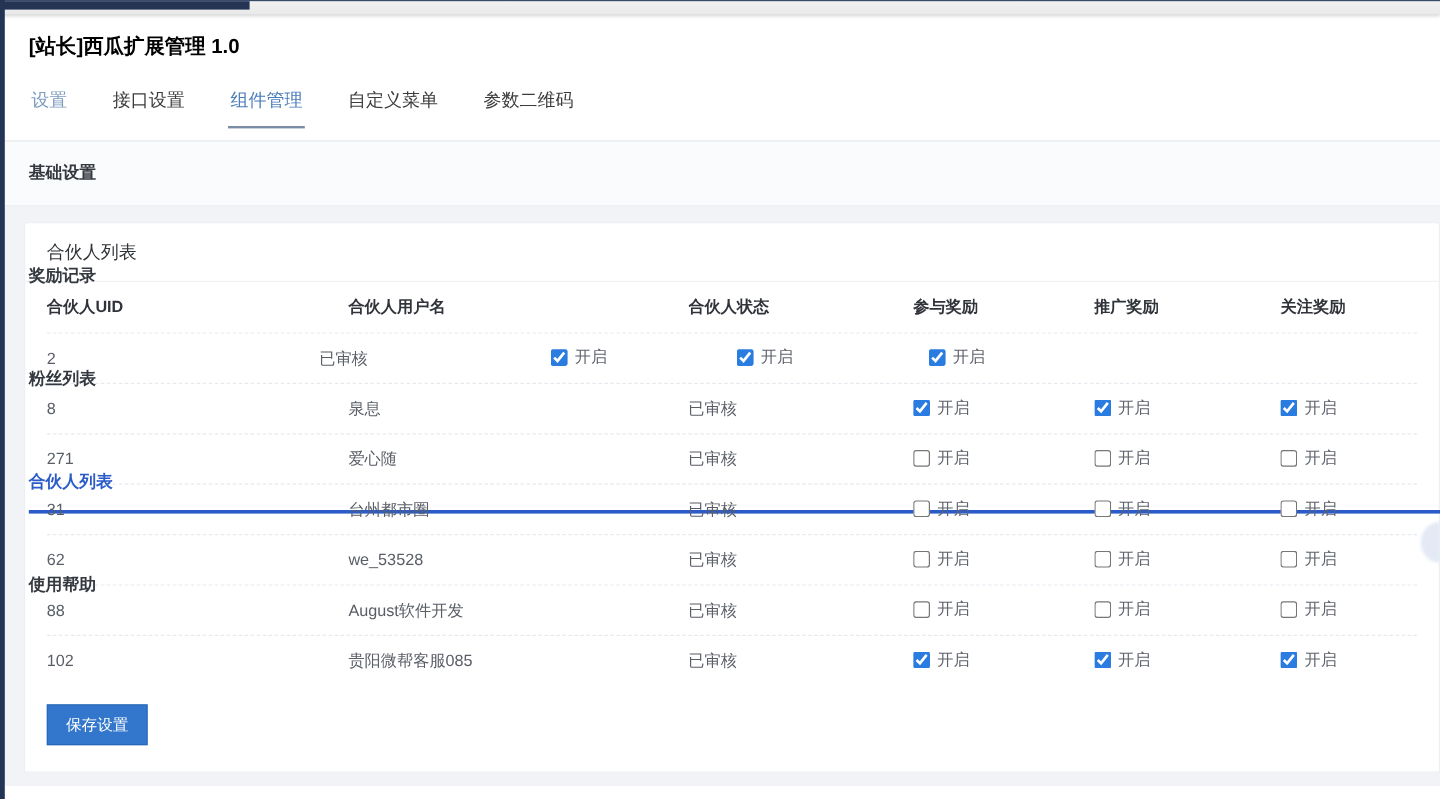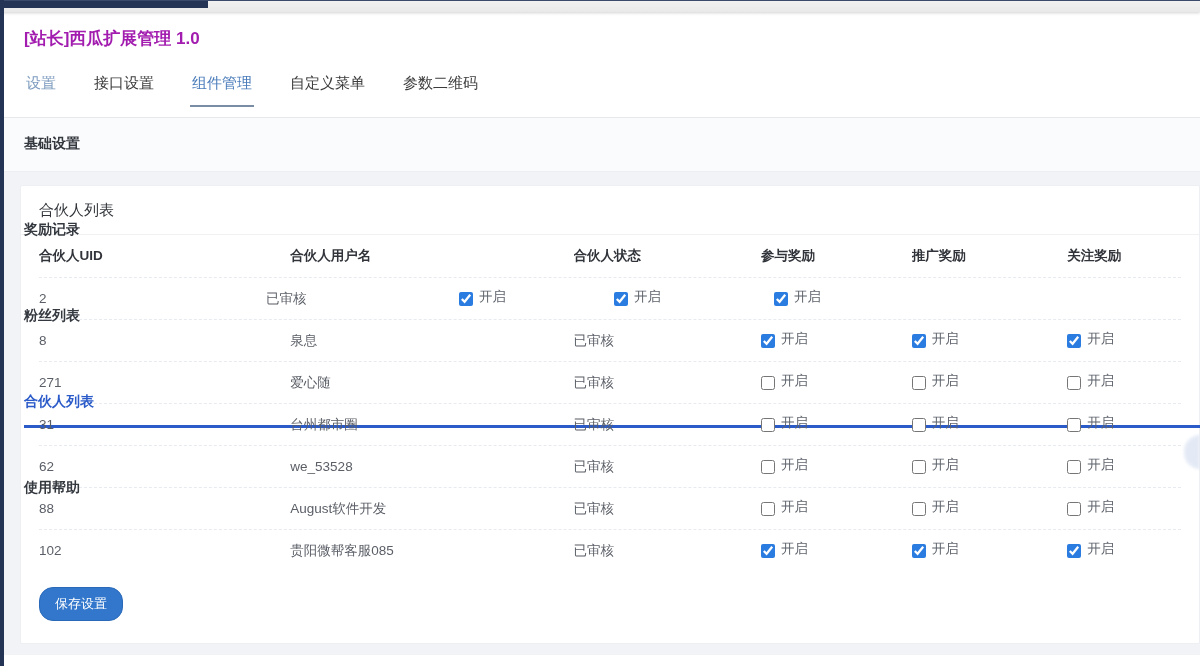--- a/index.html
+++ b/index.html
@@ -12,21 +12,21 @@
   body{font-family:"Liberation Sans","DejaVu Sans",sans-serif;background:#fff;position:relative;}
 
   
   .chrome{height:12px;background:linear-gradient(#f1f1f1,#e9e9e9);border-top:1px solid #3a4a6b;
           box-shadow:0 1px 3px rgba(0,0,0,.18);position:relative;z-index:5;}
   .chrome .active-tab-sliver{position:absolute;left:0;top:0;width:208px;height:7px;background:var(--chrome);}
   .left-strip{position:absolute;left:0;top:0;width:4px;height:666px;background:var(--chrome);z-index:6;}
 
   
   .header-area{background:#fff;padding:16px 0 10px 24px;}
-  .page-title{font-size:17px;font-weight:bold;color:#a21caf;line-height:22px;}
+  .page-title{font-size:17px;font-weight:bold;color:#000000;line-height:22px;}
   .main-tabs{display:flex;gap:34px;margin-top:24px;font-size:15px;}
   .main-tab{color:#3c3c3c;padding:0 2px 12px;cursor:pointer;border-bottom:2px solid transparent;}
   .main-tab.highlight{color:var(--tab-highlight);}
   .main-tab.active{color:var(--tab-active);border-bottom-color:#7a8da5;}
 
   
   .lower{background:var(--page-bg);height:538px;position:relative;}
   .subtab-bar{background:#fafbfc;border-top:1px solid #e6e8ec;border-bottom:1px solid #eceef1;
               display:flex;gap:51px;padding:17px 0 0 24px;height:55px;flex-direction:column;}
   .subtab{font-size:14px;font-weight:bold;color:#34383f;padding-bottom:14px;cursor:pointer;border-bottom:3px solid transparent;}
@@ -36,25 +36,25 @@
         margin:13px 0 0 20px;width:1180px;}
   .card-header{padding:15px 18px 14px;border-bottom:1px solid #f0f1f3;font-size:15px;color:#2f3338;}
 
   .table{padding:0 18px;}
   .tr{display:flex;align-items:center;height:42px;}
   .tr.head{height:42px;font-weight:bold;color:#303339;font-size:13.5px;}
   .tr.data{border-top:1px dashed #e7eaef;font-size:13.5px;color:#5a5e66;}
   .tr.data:first-of-type{border-top:none;}
   .td{padding-right:20px;overflow:hidden;white-space:nowrap;}
   .c1{width:227px;} .c2{width:292px;margin-left:31px;} .c3{width:193px;} .c4{width:155px;} .c5{width:160px;} .c6{width:117px;}
-  .cb{display:inline-flex;align-items:flex-end;gap:6px;cursor:pointer;color:#5f646c;}
+  .cb{display:inline-flex;align-items:center;gap:6px;cursor:pointer;color:#5f646c;}
   .cb input{width:14px;height:14px;accent-color:var(--checkbox);cursor:pointer;margin:0;}
 
   .card-footer{padding:16px 18px 22px;}
-  .save-btn{background:var(--accent);color:#fff;border:1px solid #2a69b8;border-radius:14px;
+  .save-btn{background:var(--accent);color:#fff;border:1px solid #2a69b8;border-radius:0;
             font-size:13px;padding:7px 15px;cursor:pointer;font-family:inherit;}
 
   .float-blob{position:absolute;right:0;top:318px;width:16px;height:34px;
               border-radius:17px 0 0 17px;background:#e0e7f4;filter:blur(1.5px);opacity:.85;}
 </style>
 </head>
 <body>
 
 <div class="chrome">
   <div class="active-tab-sliver"></div>

